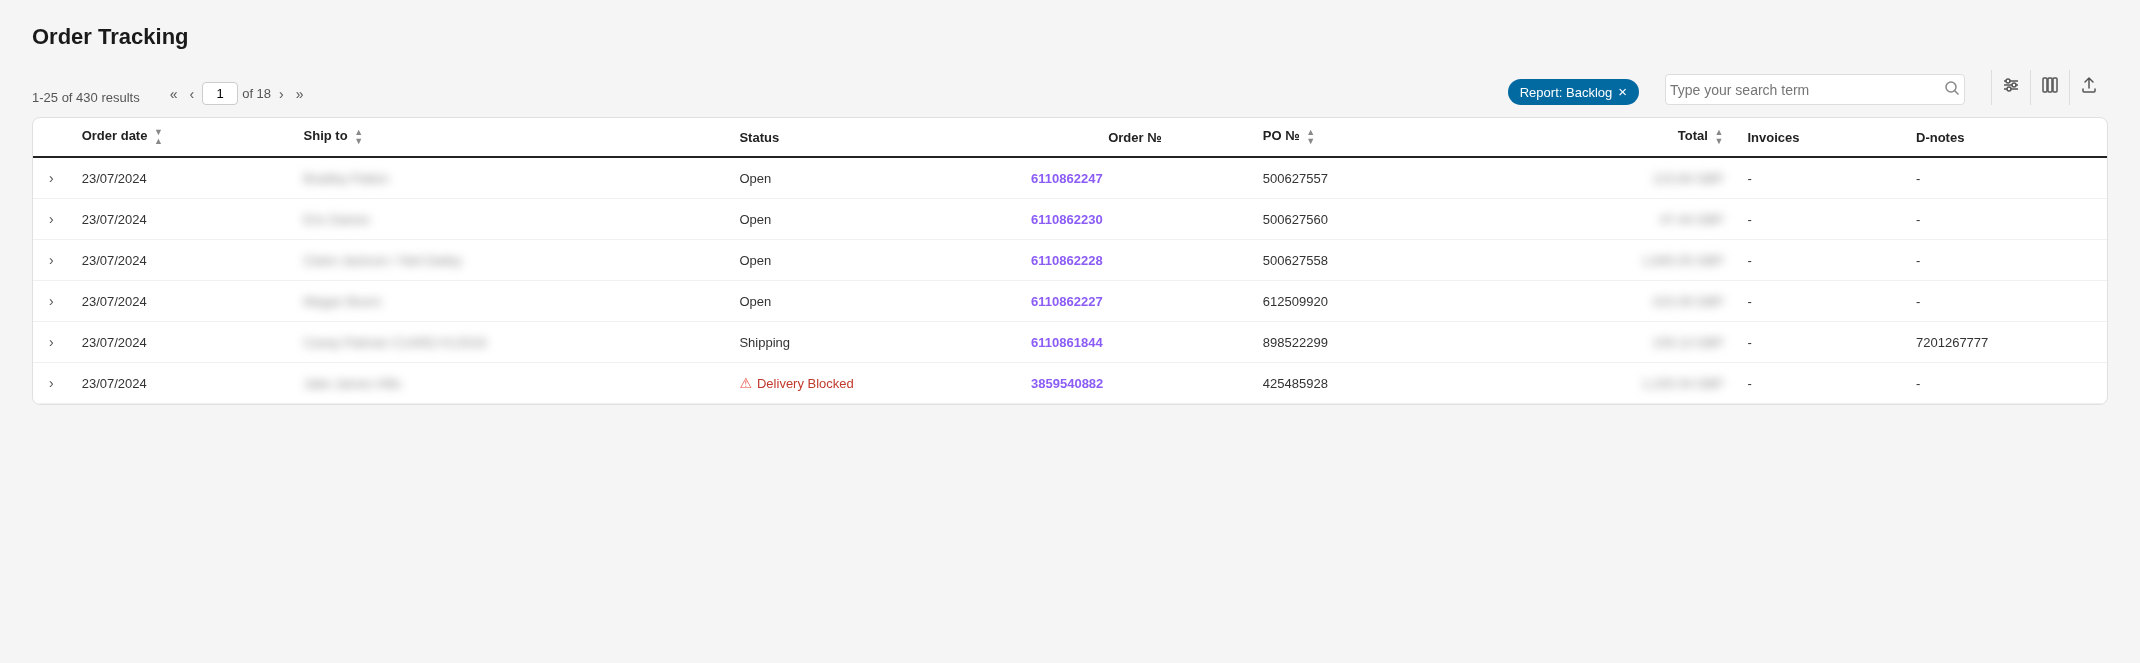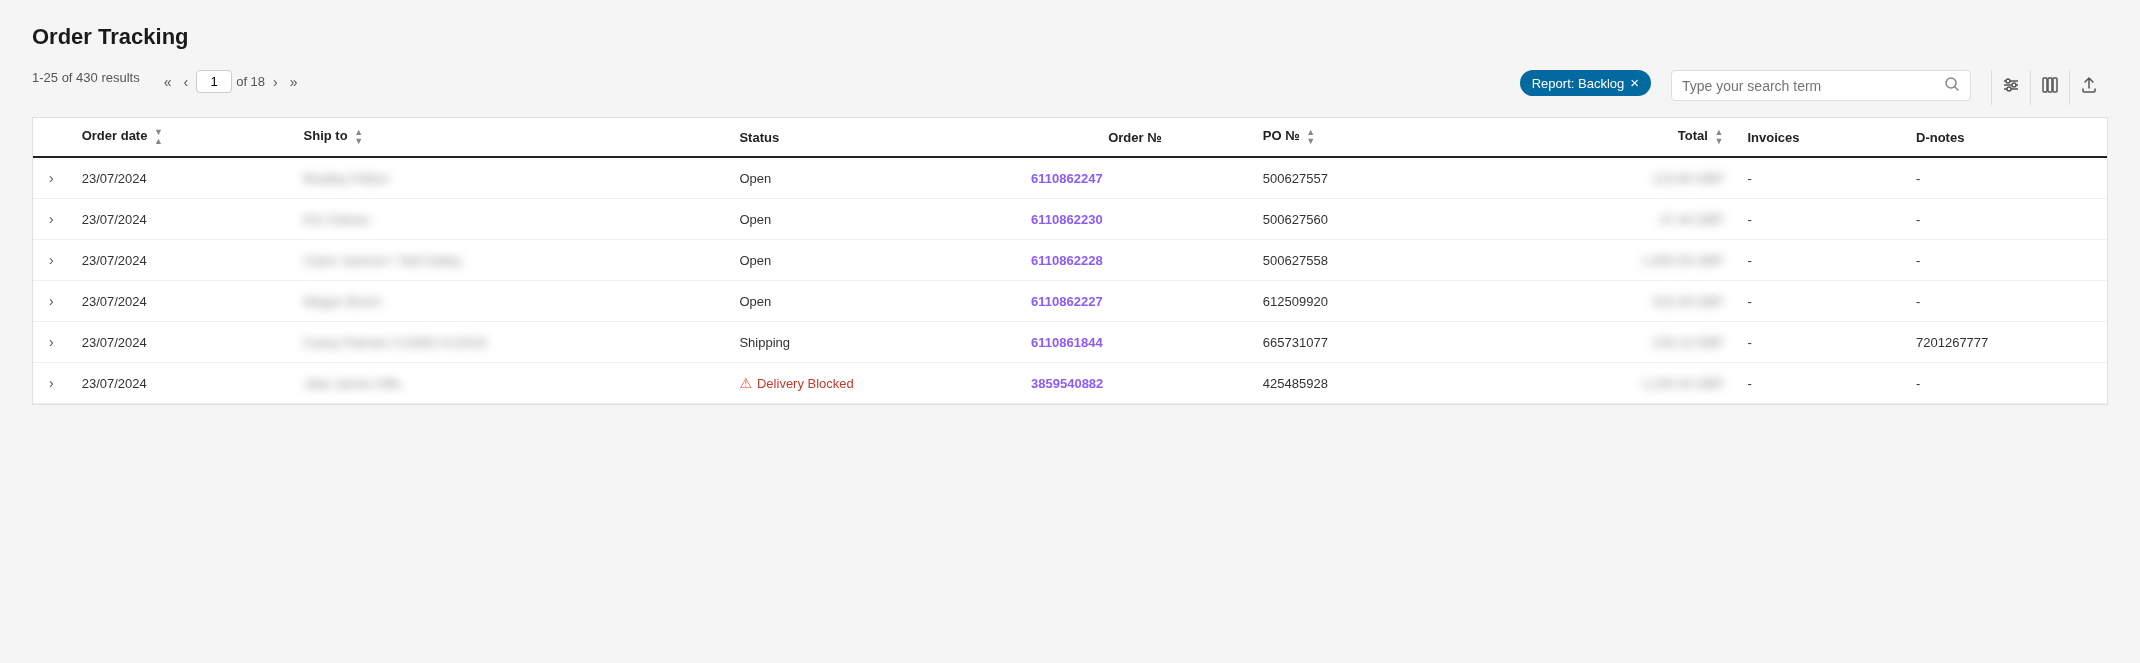--- a/index.html
+++ b/index.html
@@ -15,22 +15,22 @@
       padding: 24px 32px;
     }
     .page-title {
       font-size: 22px;
       font-weight: 700;
       color: #1a1a1a;
       margin-bottom: 20px;
     }
     .toolbar {
       display: flex;
-      align-items: flex-start;
-      gap: 20px;
+      align-items: flex-end;
+      gap: 26px;
       margin-bottom: 12px;
       flex-wrap: wrap;
     }
     .results-info {
       font-size: 13px;
       color: #555;
       white-space: nowrap;
     }
     .pagination {
       display: flex;
@@ -79,21 +79,21 @@
       font-size: 15px;
       line-height: 1;
       padding: 0 0 1px 0;
     }
     .search-wrapper {
       display: flex;
       align-items: center;
       background: white;
       border: 1px solid #ddd;
       border-radius: 4px;
-      padding: 5px 10px;
+      padding: 5px 4px;
       gap: 8px;
       min-width: 300px;
     }
     .search-wrapper input {
       border: none;
       outline: none;
       font-size: 14px;
       color: #999;
       width: 100%;
       background: transparent;
@@ -114,21 +114,21 @@
       color: #555;
       padding: 6px 10px;
       font-size: 18px;
       border-left: 1px solid #ddd;
     }
     .toolbar-icon-btn:first-child { border-left: 1px solid #ddd; }
 
     
     .table-wrapper {
       background: white;
-      border-radius: 0;
+      border-radius: 8px;
       overflow: hidden;
       border: 1px solid #e0e0e0;
     }
     table {
       width: 100%;
       border-collapse: collapse;
     }
     thead tr {
       border-bottom: 2px solid #222;
     }
@@ -354,21 +354,21 @@
             <td class="col-total"><span class="blurred">415.09 GBP</span></td>
             <td class="col-invoices">-</td>
             <td class="col-dnotes">-</td>
           </tr>
           <tr>
             <td class="col-expand"><button class="expand-btn" title="Expand row">›</button></td>
             <td>23/07/2024</td>
             <td><span class="blurred">Casey Patman C14452 K12516</span></td>
             <td><span class="status-normal">Shipping</span></td>
             <td class="col-order"><a class="order-link" href="#">6110861844</a></td>
-            <td>665731077</td>
+            <td>898522299</td>
             <td class="col-total"><span class="blurred">109.13 GBP</span></td>
             <td class="col-invoices">-</td>
             <td class="col-dnotes">7201267777</td>
           </tr>
           <tr>
             <td class="col-expand"><button class="expand-btn" title="Expand row">›</button></td>
             <td>23/07/2024</td>
             <td><span class="blurred">Jake James Hills</span></td>
             <td>
               <span class="status-blocked"><span class="warning-icon">⚠</span>Delivery Blocked</span>

